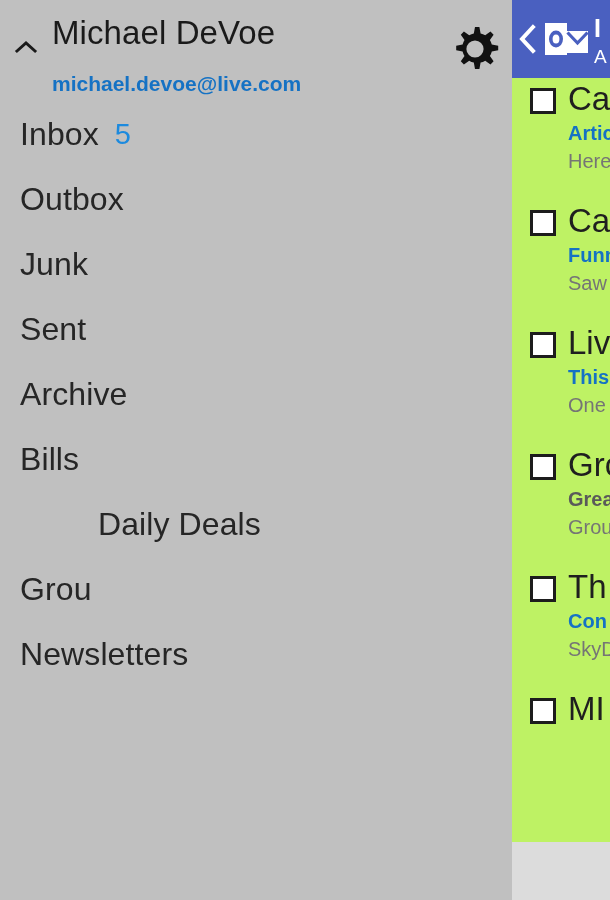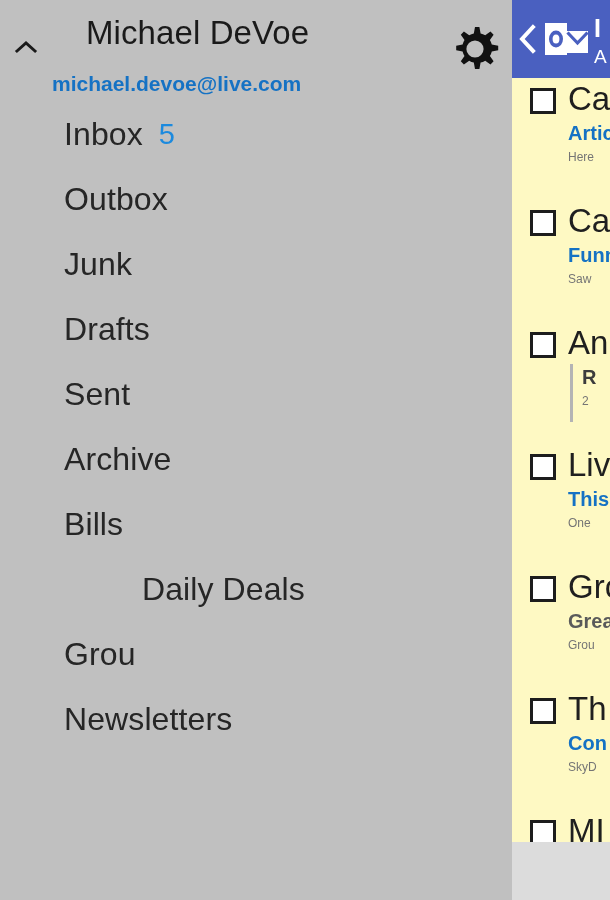--- a/index.html
+++ b/index.html
@@ -49,21 +49,20 @@
 
   .account-name {
     position: absolute;
     left: 52px;
     top: 14px;
     font-size: 33px;
     font-weight: 400;
     color: #1a1a1a;
     letter-spacing: 0.1px;
     white-space: nowrap;
-    margin-left: 34px;
   }
   .account-email {
     position: absolute;
     left: 52px;
     top: 72px;
     font-size: 21px;
     font-weight: bold;
     color: #1572c4;
     white-space: nowrap;
   }
@@ -78,21 +77,20 @@
     align-items: center;
     justify-content: center;
   }
   .gear-button svg { display: block; }
 
   .folder-list {
     position: absolute;
     left: 0;
     top: 102px;
     width: 512px;
-    margin-left: 44px;
   }
   .folder-item {
     height: 65px;
     display: flex;
     align-items: center;
     padding-left: 20px;
     box-sizing: border-box;
     white-space: nowrap;
   }
   .folder-item.sub {
@@ -161,21 +159,21 @@
     color: #ffffff;
     white-space: nowrap;
   }
 
   .msg-list {
     position: absolute;
     left: 0;
     top: 78px;
     width: 98px;
     height: 764px;
-    background: #fef9c3;
+    background: #bef264;
     overflow: hidden;
   }
   .msg-item {
     position: relative;
     height: 110px;
     padding: 12px 0 0 0;
     overflow: hidden;
   }
   .msg-checkbox {
     position: absolute;
@@ -206,21 +204,21 @@
     white-space: nowrap;
     color: #1572c4;
   }
   .msg-subject.read {
     color: #5a5a5a;
   }
   .msg-preview {
     position: absolute;
     left: 56px;
     top: 72px;
-    font-size: 12px;
+    font-size: 20px;
     font-weight: 400;
     color: #757575;
     white-space: nowrap;
   }
   .msg-thread-bar {
     position: absolute;
     left: 58px;
     top: 42px;
     width: 3px;
     height: 58px;
@@ -287,23 +285,20 @@
         <span class="folder-label">Inbox</span>
         <span class="folder-count">5</span>
       </div>
       <div class="folder-item">
         <span class="folder-label">Outbox</span>
       </div>
       <div class="folder-item">
         <span class="folder-label">Junk</span>
       </div>
       <div class="folder-item">
-        <span class="folder-label">Drafts</span>
-      </div>
-      <div class="folder-item">
         <span class="folder-label">Sent</span>
       </div>
       <div class="folder-item">
         <span class="folder-label">Archive</span>
       </div>
       <div class="folder-item">
         <span class="folder-label">Bills</span>
       </div>
       <div class="folder-item sub">
         <span class="folder-label">Daily Deals</span>
@@ -349,27 +344,20 @@
         <div class="msg-preview">Here</div>
       </div>
 
       <div class="msg-item">
         <div class="msg-checkbox"></div>
         <div class="msg-sender">Ca</div>
         <div class="msg-subject">Funn</div>
         <div class="msg-preview">Saw</div>
       </div>
 
-      <div class="msg-item thread">
-        <div class="msg-checkbox"></div>
-        <div class="msg-sender">An</div>
-        <div class="msg-thread-bar"></div>
-        <div class="msg-subject read">R</div>
-        <div class="msg-preview">2</div>
-      </div>
 
       <div class="msg-item">
         <div class="msg-checkbox"></div>
         <div class="msg-sender">Liv</div>
         <div class="msg-subject">This</div>
         <div class="msg-preview">One</div>
       </div>
 
       <div class="msg-item">
         <div class="msg-checkbox"></div>

